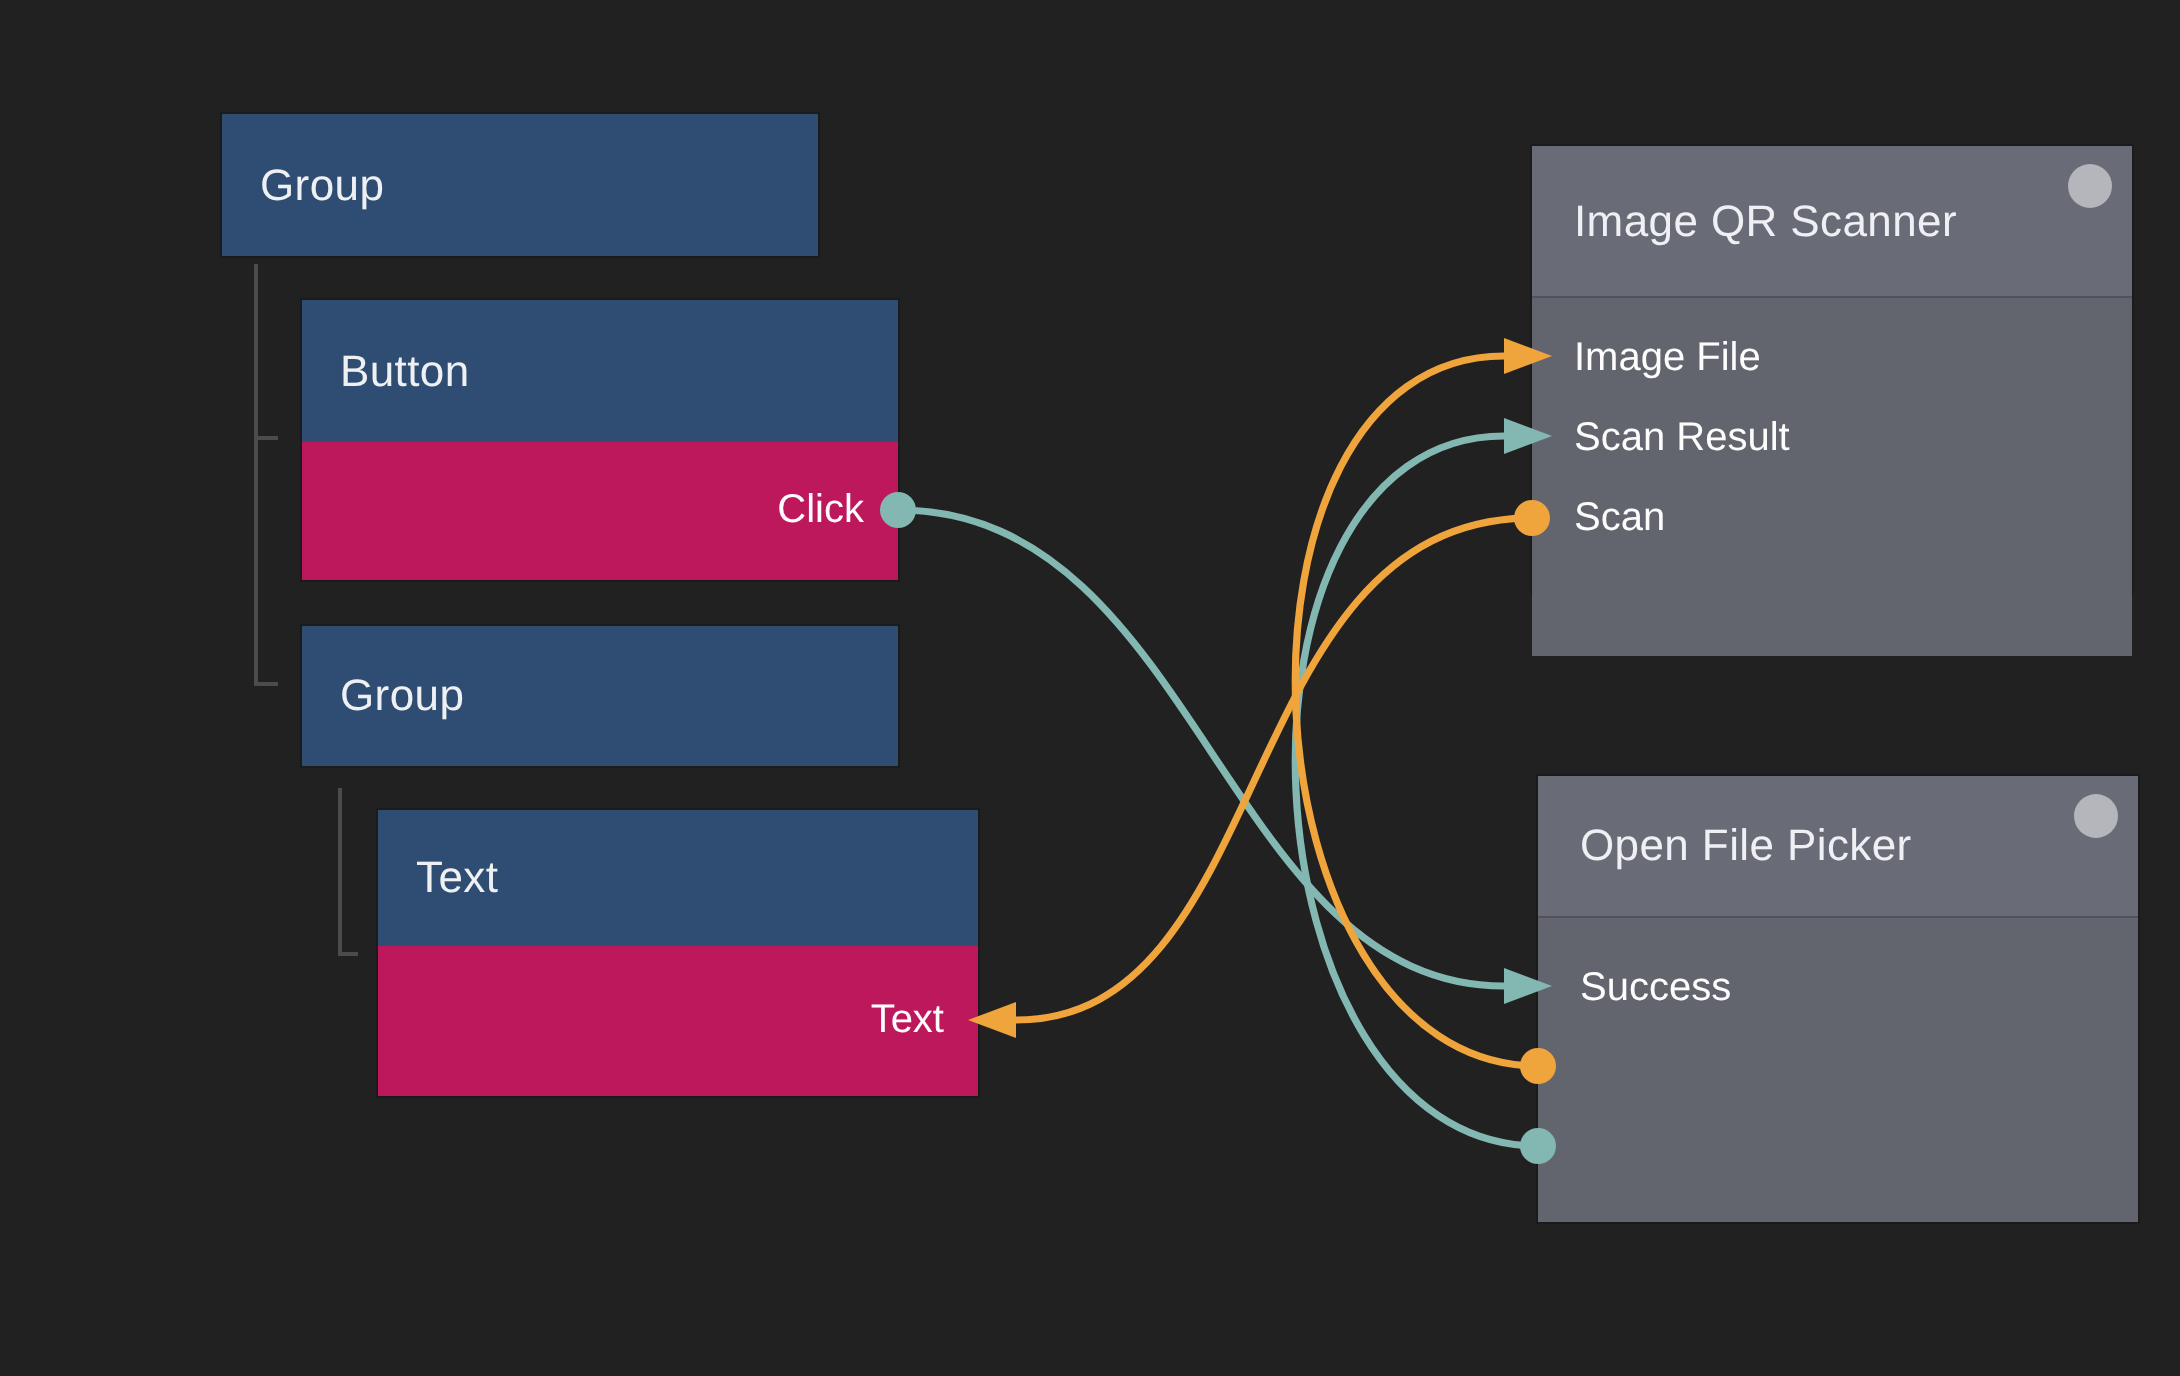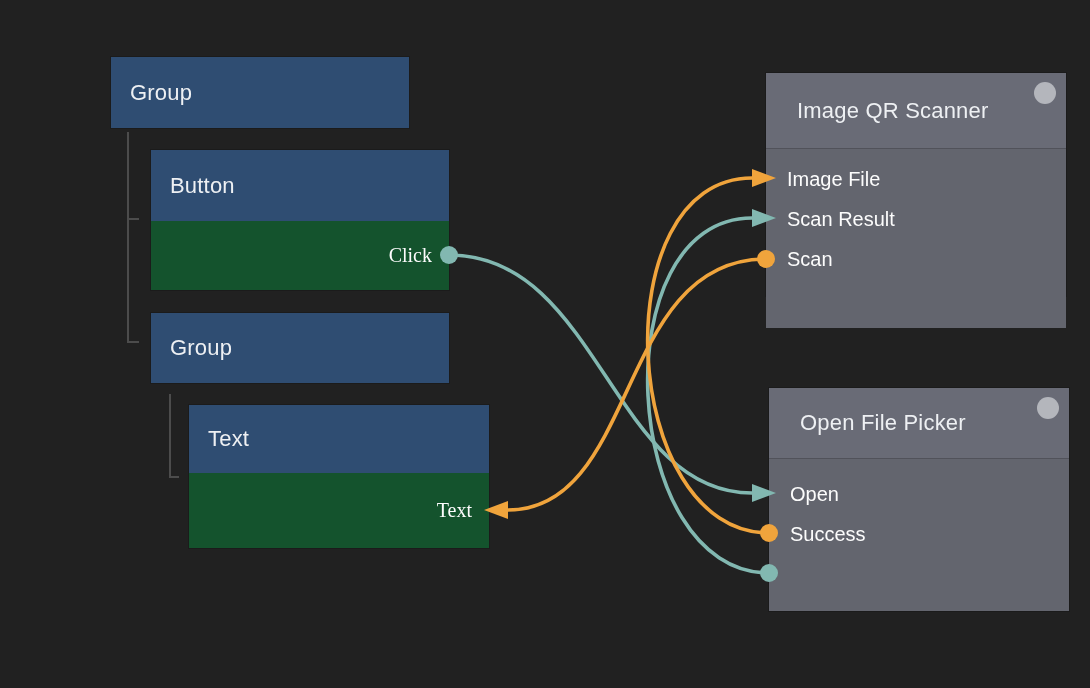--- a/index.html
+++ b/index.html
@@ -5,26 +5,26 @@
   html,body{margin:0;padding:0;background:#212121;}
   .canvas{
     position:relative;width:1090px;height:688px;background:#212121;
     font-family:"Liberation Sans","DejaVu Sans",sans-serif;overflow:hidden;margin-left:36px;
   }
   .node{position:absolute;z-index:1;box-shadow:0 0 0 1px rgba(0,0,0,0.18);}
   .node-header{display:flex;align-items:center;position:relative;}
   .node-title{color:#eef0f3;font-size:22px;letter-spacing:0.2px;}
   
   .blue .node-header{background:#2f4d72;}
-  .blue .node-body{background:#14532d;font-family:Liberation Serif, serif;}
+  .blue .node-body{background:#be185d;}
   .blue .node-title{padding-left:19px;}
   
   .gray .node-header{background:#696b76;}
   .gray .node-body{background:#63656e;border-top:1px solid rgba(0,0,0,0.18);box-sizing:border-box;}
-  .gray .node-title{padding-left:31px;}
+  .gray .node-title{padding-left:21px;}
   .header-dot{
     position:absolute;right:10px;top:9px;width:22px;height:22px;border-radius:50%;
     background:#b4b6bc;
   }
   .port-row{display:flex;align-items:center;height:40px;color:#fcfcfc;font-size:20px;}
   .port-row.left{padding-left:21px;}
   .port-row.right{justify-content:flex-end;padding-right:17px;}
   .body-single{display:flex;align-items:center;height:100%;}
   svg.overlay{position:absolute;left:0;top:0;z-index:2;pointer-events:none;}
   svg.overlay .wire{pointer-events:stroke;}
@@ -86,23 +86,20 @@
     </div>
   </div>
 
   <div class="node gray" style="left:733px;top:388px;width:300px;height:223px;">
     <div class="node-header" style="height:70px;align-items:center;">
       <span class="node-title">Open File Picker</span>
       <span class="header-dot"></span>
     </div>
     <div class="node-body" style="height:153px;padding-top:15px;box-sizing:border-box;">
       <div class="port-row left">
-        <span>Open</span>
-      </div>
-      <div class="port-row left">
         <span>Success</span>
       </div>
     </div>
   </div>
 
   <svg class="overlay" width="1090" height="688" viewBox="0 0 1090 688">
 
     <path d="M92,132 V342 H103 M92,219 H103" stroke="#4c4c4c" stroke-width="2" fill="none"></path>
     <path d="M134,394 V477 H143" stroke="#4c4c4c" stroke-width="2" fill="none"></path>
 

